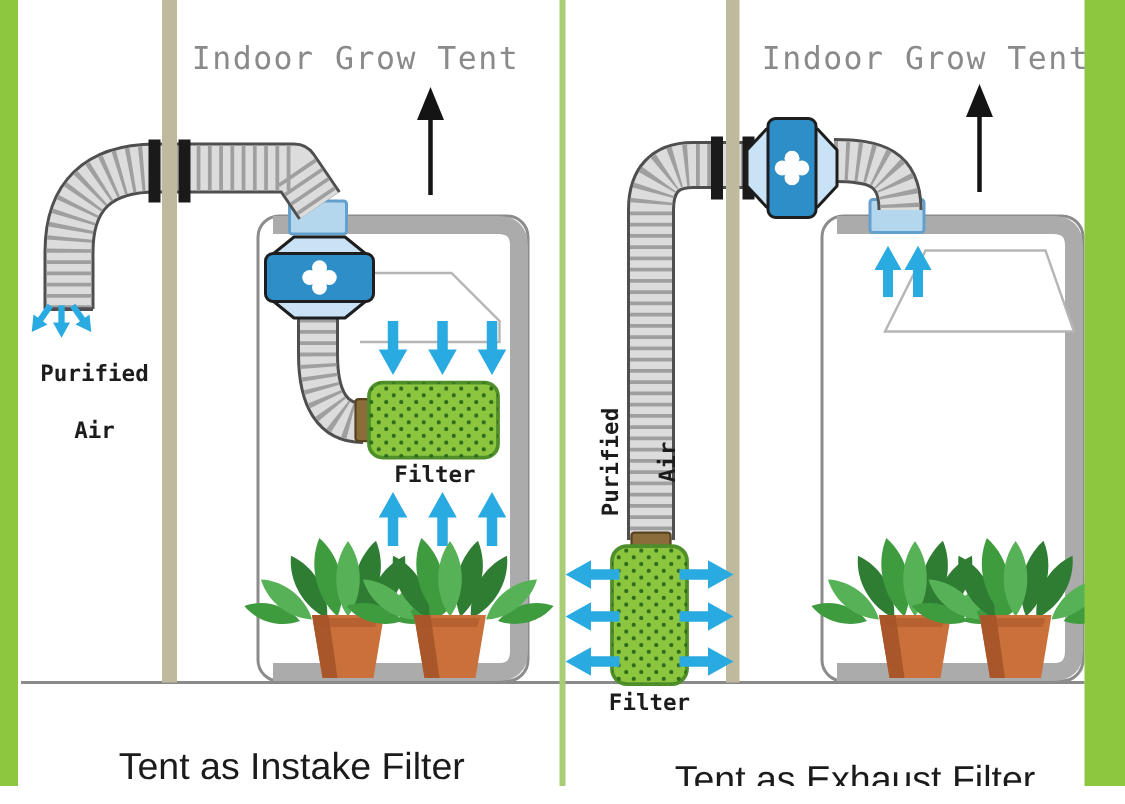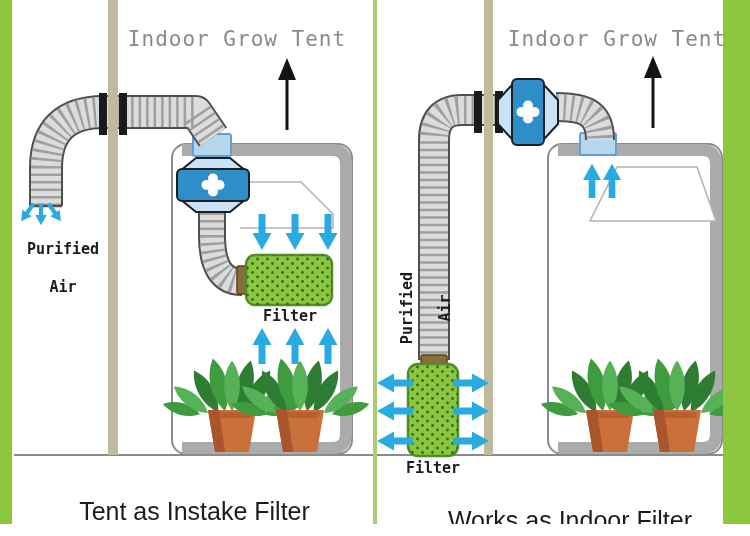--- a/index.html
+++ b/index.html
@@ -232,17 +232,17 @@
   </div>
 
   <div class="txt mono-label" style="left:250px;top:307px;width:80px;">Filter</div>
   <div class="txt mono-label" style="left:393px;top:459px;width:80px;">Filter</div>
 
   <div class="txt caption" style="left:22px;top:463px;width:345px;">
     <div>Tent as Instake Filter</div>
     
   </div>
   <div class="txt caption" style="left:400px;top:475px;width:340px;line-height:30px;">
-    <div>Works as Indoor Filter</div>
+    <div>Tent as Exhaust Filter</div>
     
   </div>
 
 </div>
 
 </body></html>

